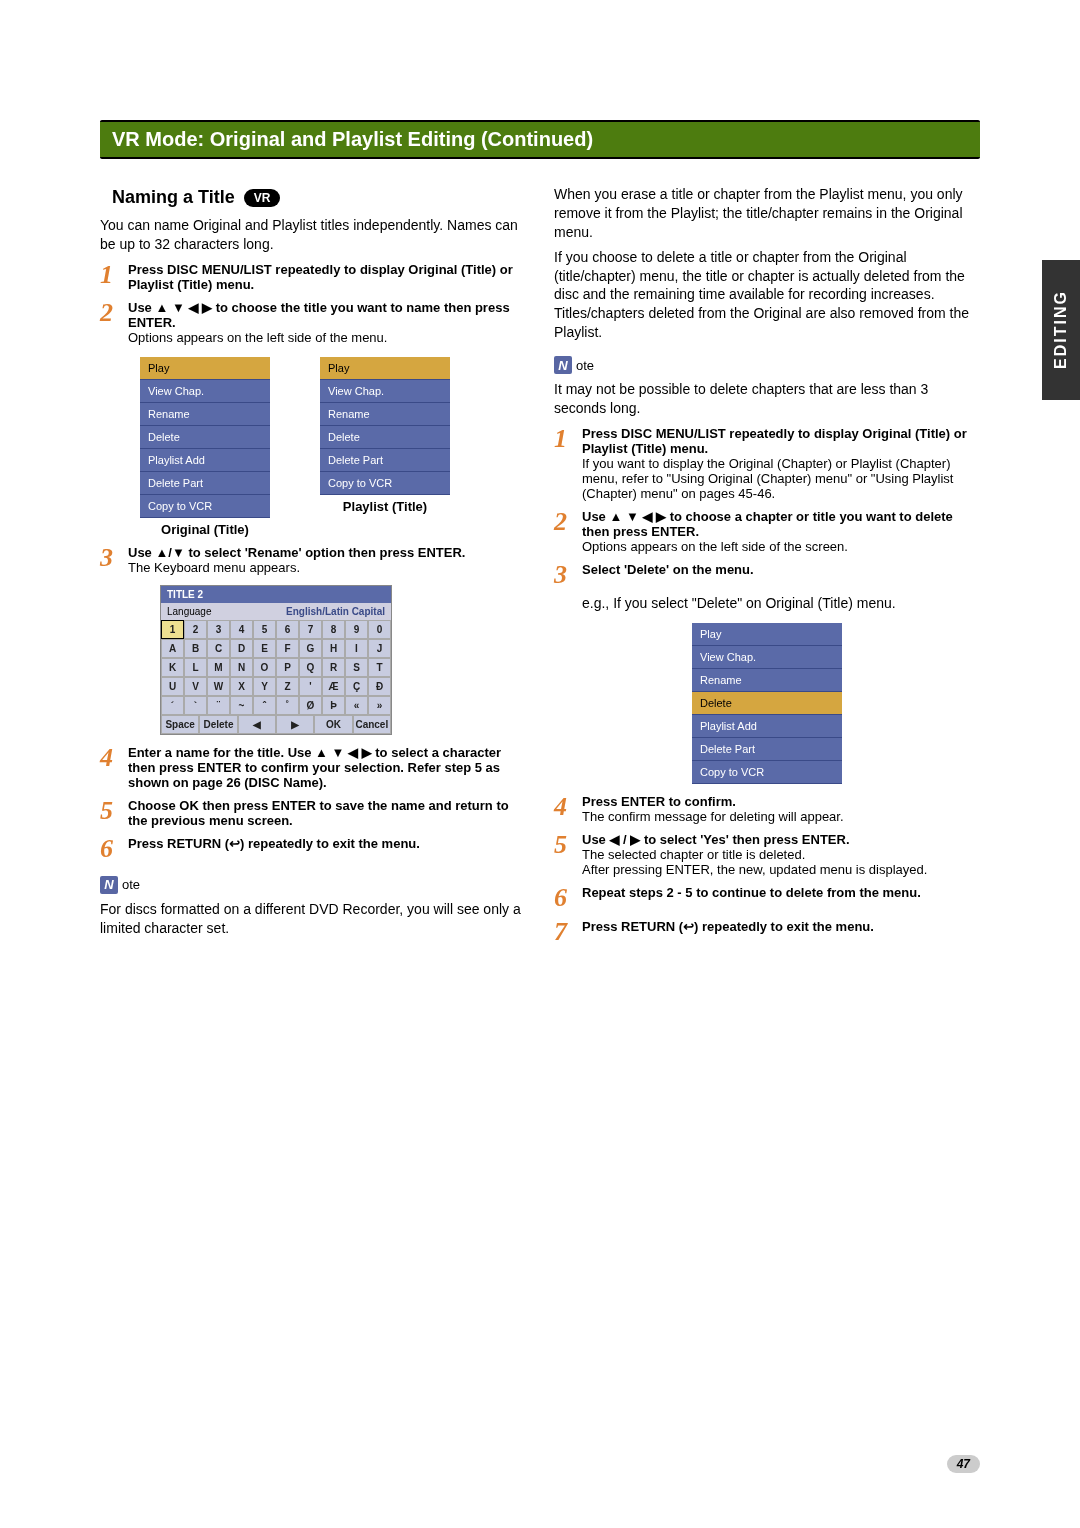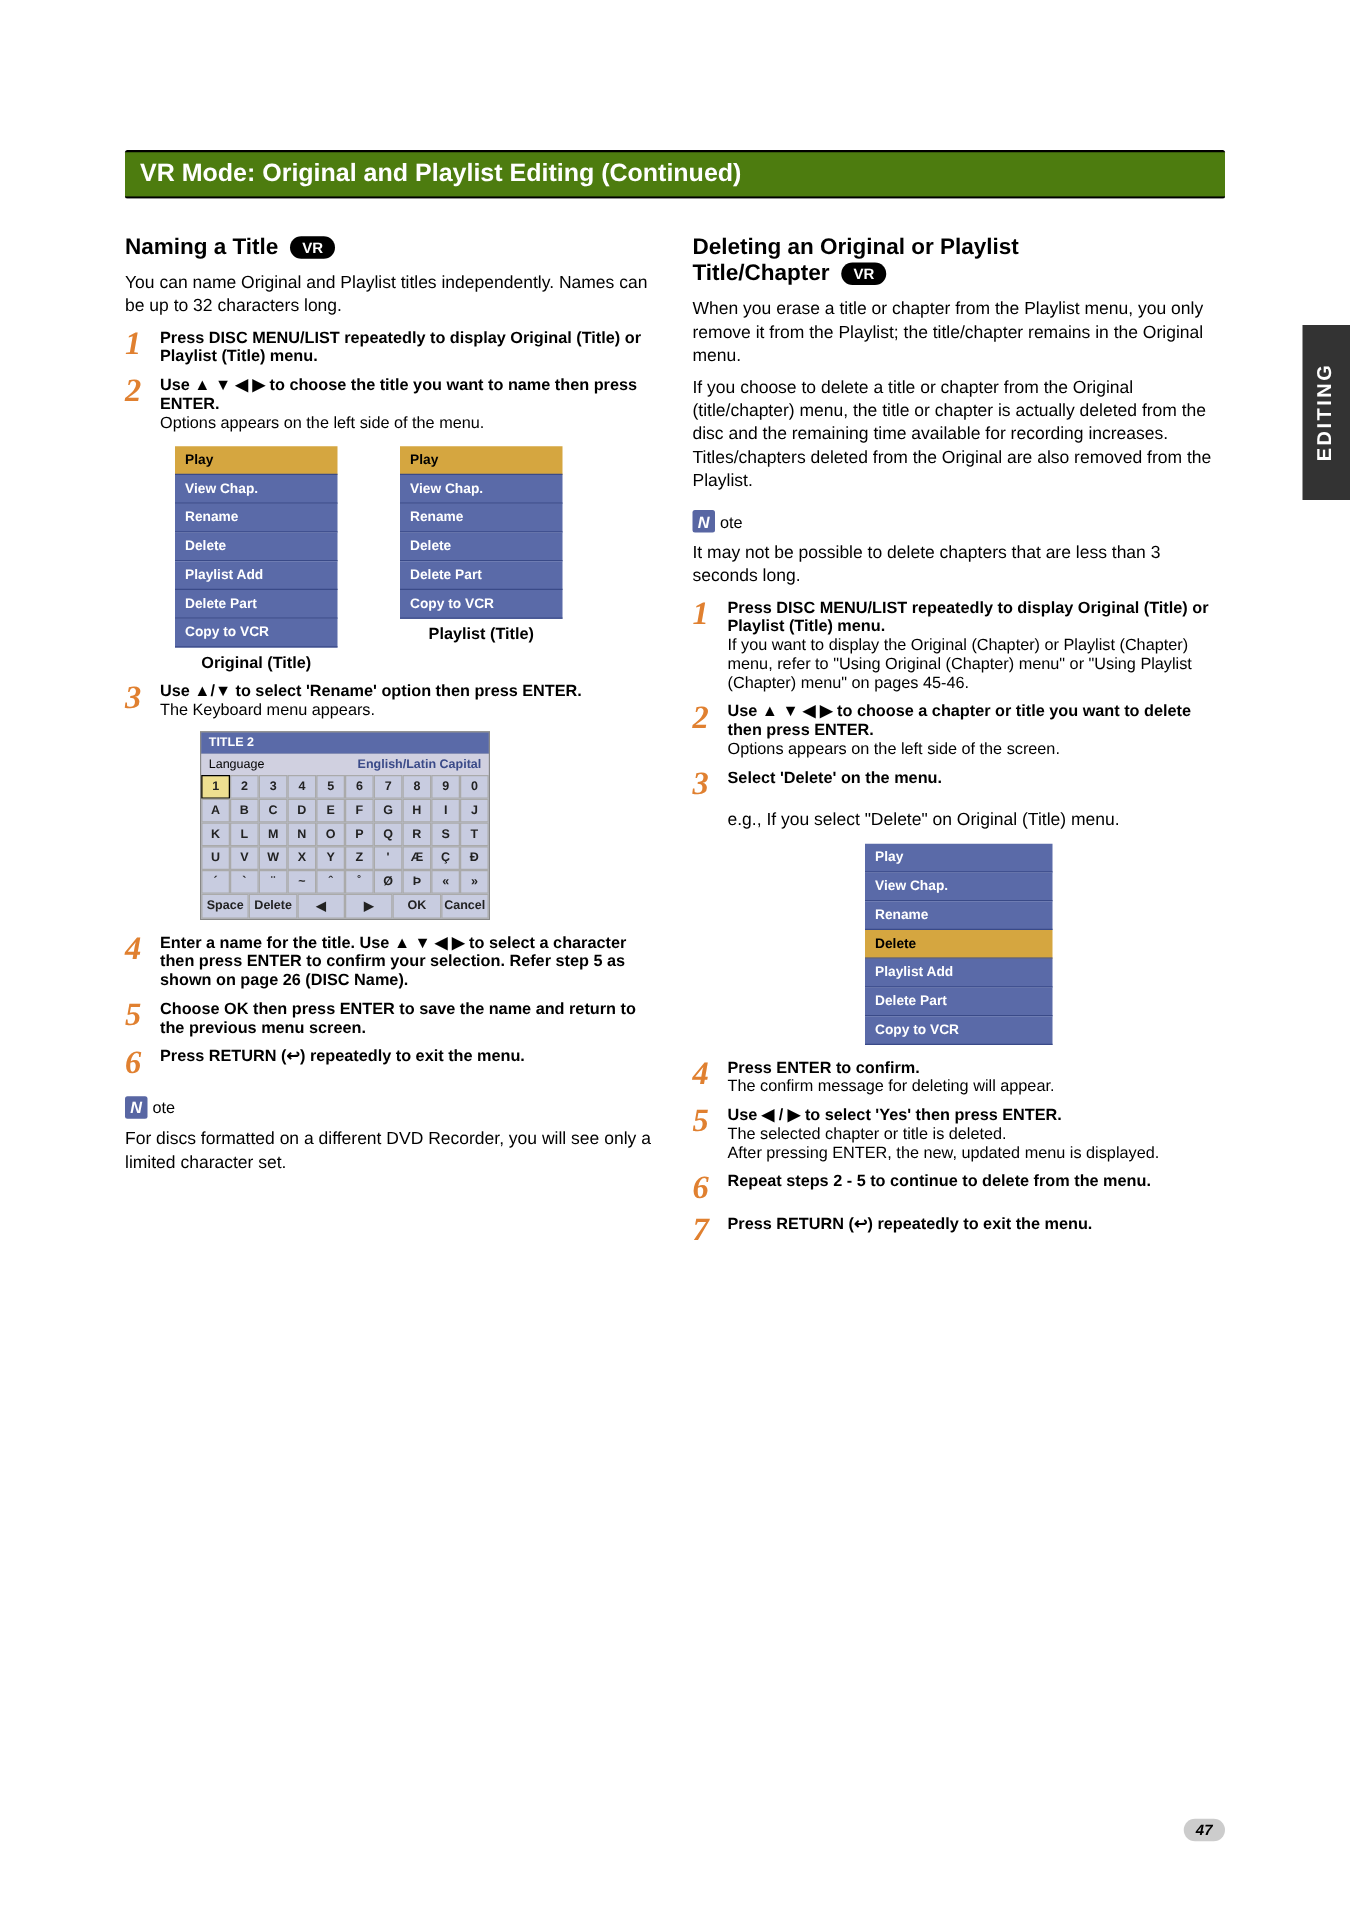--- a/index.html
+++ b/index.html
@@ -1,34 +1,34 @@
 <!DOCTYPE html>
 <html><head>
 <meta charset="utf-8">
 <style>
   body { font-family: Arial, Helvetica, sans-serif; margin: 0; background: #fff; color: #000; }
   .page { width: 1080px; height: 1528px; margin: 0 auto; position: relative; box-sizing: border-box; padding: 120px 100px 60px 100px; }
   .section-tab { position: absolute; right: 0; top: 260px; width: 38px; height: 140px; background: #333; color: #fff; display: flex; align-items: center; justify-content: center; writing-mode: vertical-rl; transform: rotate(180deg); font-weight: bold; font-size: 16px; letter-spacing: 2px; }
   .title-bar { background: #4d7c0f; color: #fff; font-weight: bold; font-size: 20px; padding: 6px 12px; border-radius: 2px; border-top: 2px solid #000; border-bottom: 2px solid #000; margin-bottom: 20px; }
   .columns { display: flex; gap: 28px; }
   .col { flex: 1; min-width: 0; }
-  h2 { font-size: 18px; margin: 8px 0 8px 0; font-weight: bold; }
+  h2 { font-size: 18px; margin: 8px 0 8px 12px; font-weight: bold; }
   .vr-badge { display: inline-block; background: #000; color: #fff; font-size: 12px; padding: 2px 10px; border-radius: 10px; vertical-align: middle; margin-left: 4px; font-weight: bold; }
   p { font-size: 14px; margin: 6px 0; line-height: 1.35; }
   .step { display: flex; gap: 6px; margin: 8px 0 2px 0; align-items: flex-start; }
   .step-num { font-family: Georgia, 'Times New Roman', serif; font-style: italic; font-weight: bold; font-size: 26px; line-height: 1; color: #e08030; width: 22px; flex-shrink: 0; }
   .step-body { flex: 1; font-size: 13px; }
   .step-body b { font-weight: bold; }
   .note-head { display: flex; align-items: center; gap: 4px; margin-top: 14px; }
   .note-icon { width: 18px; height: 18px; background: #5866a3; color: #fff; font-style: italic; font-weight: bold; display: flex; align-items: center; justify-content: center; font-size: 13px; border-radius: 2px; }
   .note-text { font-weight: normal; font-size: 13px; }
   .menus-row { display: flex; gap: 50px; margin: 12px 0 4px 40px; }
   .menu-box { width: 130px; }
   .menu-caption { text-align: center; font-weight: bold; font-size: 13px; margin-top: 4px; }
-  .menu-item { font-size: 11px; color: #fff; background: #5a6aa8; padding: 5px 8px; border-bottom: 1px solid #3a4a88; font-weight: bold; }
+  .menu-item { font-size: 11px; color: #fff; background: #5a6aa8; padding: 5px 8px; border-bottom: 1px solid #3a4a88; font-weight: normal; }
   .menu-item.highlight { background: #d5a640; color: #000; }
   .keyboard { width: 230px; margin: 10px 0 10px 60px; border: 1px solid #888; font-size: 10px; background: #a3a3a3; }
   .kb-title { background: #5a6aa8; color: #fff; padding: 3px 6px; font-weight: bold; }
   .kb-lang { background: #d0d0e0; padding: 3px 6px; display:flex; justify-content:space-between; }
   .kb-lang span:last-child { color:#3a4a88; font-weight:bold; }
   .kb-grid { display: grid; grid-template-columns: repeat(10, 1fr); }
   .kb-grid div { border: 1px solid #aaa; text-align: center; padding: 3px 0; background: #c8cce0; color:#222; font-weight:bold; }
   .kb-grid div.sel { background: #eedf90; border: 1px solid #000; }
   .kb-bottom { display:flex; }
   .kb-bottom div { flex:1; border:1px solid #aaa; text-align:center; padding:3px 0; background:#c8cce0; font-weight:bold; color:#222; }
@@ -181,25 +181,20 @@
       </div>
 
       <div class="note-head">
         <div class="note-icon">N</div>
         <div class="note-text">ote</div>
       </div>
       <p>For discs formatted on a different DVD Recorder, you will see only a limited character set.</p>
     </div>
 
     <div class="col">
-      <h2>
-        <span>Deleting an Original or Playlist</span><br>
-        <span>Title/Chapter</span>
-        <span class="vr-badge">VR</span>
-      </h2>
       <p>When you erase a title or chapter from the Playlist menu, you only remove it from the Playlist; the title/chapter remains in the Original menu.</p>
       <p>If you choose to delete a title or chapter from the Original (title/chapter) menu, the title or chapter is actually deleted from the disc and the remaining time available for recording increases. Titles/chapters deleted from the Original are also removed from the Playlist.</p>
 
       <div class="note-head">
         <div class="note-icon">N</div>
         <div class="note-text">ote</div>
       </div>
       <p>It may not be possible to delete chapters that are less than 3 seconds long.</p>
 
       <div class="step">

